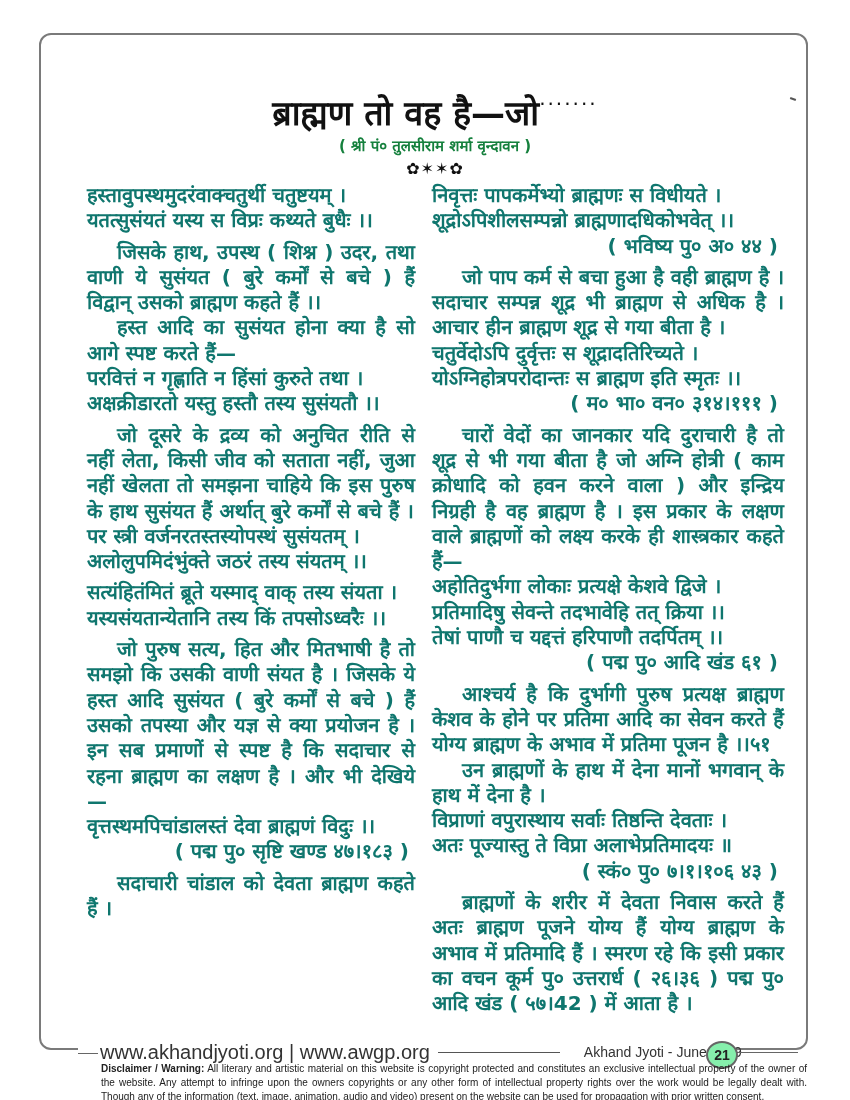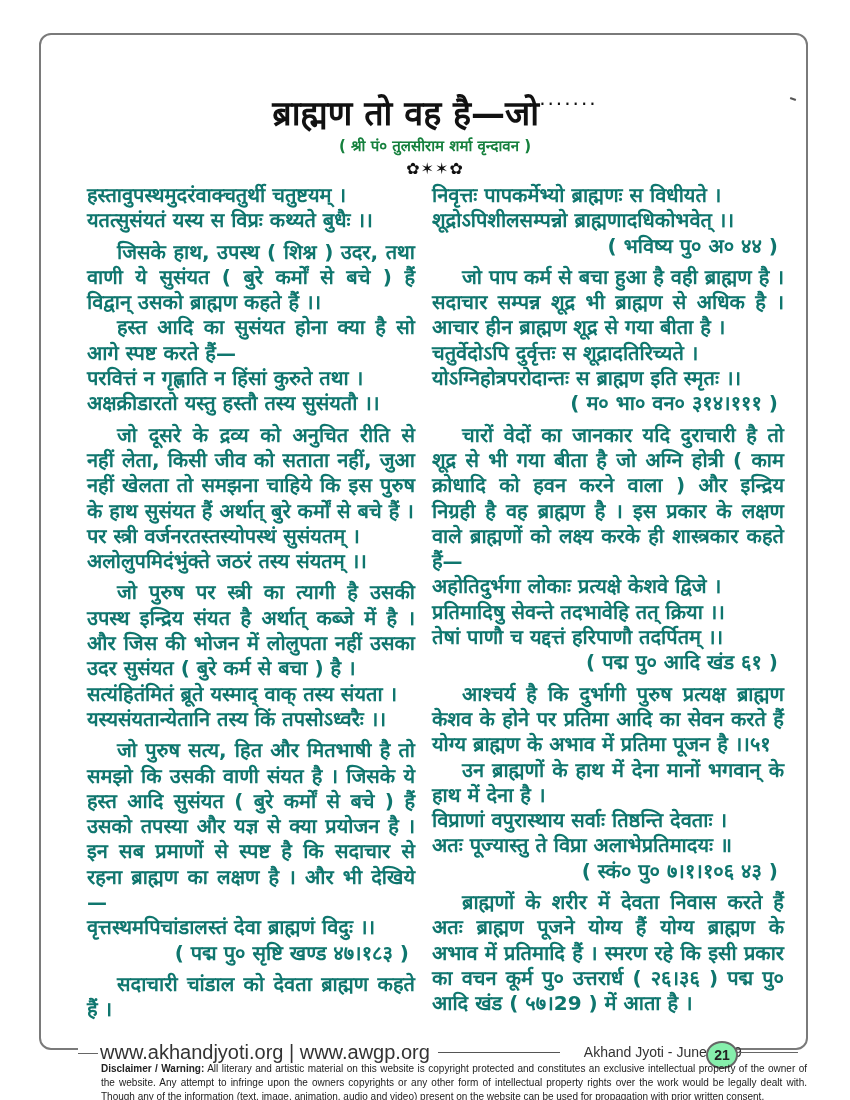--- a/index.html
+++ b/index.html
@@ -56,21 +56,20 @@
     <div class="gap"></div>
     <p class="indent">जिसके हाथ, उपस्थ ( शिश्न ) उदर, तथा वाणी ये सुसंयत ( बुरे कर्मों से बचे ) हैं विद्वान् उसको ब्राह्मण कहते हैं ।।</p>
     <p class="indent">हस्त आदि का सुसंयत होना क्या है सो आगे स्पष्ट करते हैं—</p>
     <p class="verse">परवित्तं न गृह्णाति न हिंसां कुरुते तथा ।</p>
     <p class="verse">अक्षक्रीडारतो यस्तु हस्तौ तस्य सुसंयतौ ।।</p>
     <div class="gap"></div>
     <p class="indent">जो दूसरे के द्रव्य को अनुचित रीति से नहीं लेता, किसी जीव को सताता नहीं, जुआ नहीं खेलता तो समझना चाहिये कि इस पुरुष के हाथ सुसंयत हैं अर्थात् बुरे कर्मों से बचे हैं ।</p>
     <p class="verse">पर स्त्री वर्जनरतस्तस्योपस्थं सुसंयतम् ।</p>
     <p class="verse">अलोलुपमिदंभुंक्ते जठरं तस्य संयतम् ।।</p>
     <div class="gap"></div>
-    <p class="indent">जो पुरुष पर स्त्री का त्यागी है उसकी उपस्थ इन्द्रिय संयत है अर्थात् कब्जे में है । और जिस की भोजन में लोलुपता नहीं उसका उदर सुसंयत ( बुरे कर्म से बचा ) है ।</p>
     <p class="verse">सत्यंहितंमितं ब्रूते यस्माद् वाक् तस्य संयता ।</p>
     <p class="verse">यस्यसंयतान्येतानि तस्य किं तपसोऽध्वरैः ।।</p>
     <div class="gap"></div>
     <p class="indent">जो पुरुष सत्य, हित और मितभाषी है तो समझो कि उसकी वाणी संयत है । जिसके ये हस्त आदि सुसंयत ( बुरे कर्मों से बचे ) हैं उसको तपस्या और यज्ञ से क्या प्रयोजन है । इन सब प्रमाणों से स्पष्ट है कि सदाचार से रहना ब्राह्मण का लक्षण है । और भी देखिये—</p>
     <p class="verse">वृत्तस्थमपिचांडालस्तं देवा ब्राह्मणं विदुः ।।</p>
     <p class="ref">( पद्म पु० सृष्टि खण्ड ४७।१८३ )</p>
     <div class="gap"></div>
     <p class="indent">सदाचारी चांडाल को देवता ब्राह्मण कहते हैं ।</p>
   </div>
 <div class="col right" id="col-right">
@@ -88,21 +87,21 @@
     <p class="verse">प्रतिमादिषु सेवन्ते तदभावेहि तत् क्रिया ।।</p>
     <p class="verse">तेषां पाणौ च यद्दत्तं हरिपाणौ तदर्पितम् ।।</p>
     <p class="ref">( पद्म पु० आदि खंड ६१ )</p>
     <div class="gap"></div>
     <p class="indent">आश्चर्य है कि दुर्भागी पुरुष प्रत्यक्ष ब्राह्मण केशव के होने पर प्रतिमा आदि का सेवन करते हैं योग्य ब्राह्मण के अभाव में प्रतिमा पूजन है ।।५१</p>
     <p class="indent">उन ब्राह्मणों के हाथ में देना मानों भगवान् के हाथ में देना है ।</p>
     <p class="verse">विप्राणां वपुरास्थाय सर्वाः तिष्ठन्ति देवताः ।</p>
     <p class="verse">अतः पूज्यास्तु ते विप्रा अलाभेप्रतिमादयः ॥</p>
     <p class="ref">( स्कं० पु० ७।१।१०६ ४३ )</p>
     <div class="gap"></div>
-    <p class="indent">ब्राह्मणों के शरीर में देवता निवास करते हैं अतः ब्राह्मण पूजने योग्य हैं योग्य ब्राह्मण के अभाव में प्रतिमादि हैं । स्मरण रहे कि इसी प्रकार का वचन कूर्म पु० उत्तरार्ध ( २६।३६ ) पद्म पु० आदि खंड ( ५७।29 ) में आता है ।</p>
+    <p class="indent">ब्राह्मणों के शरीर में देवता निवास करते हैं अतः ब्राह्मण पूजने योग्य हैं योग्य ब्राह्मण के अभाव में प्रतिमादि हैं । स्मरण रहे कि इसी प्रकार का वचन कूर्म पु० उत्तरार्ध ( २६।३६ ) पद्म पु० आदि खंड ( ५७।42 ) में आता है ।</p>
   </div>
 
 <div class="lline-left"></div>
 <div class="footer">
   <div class="footer-line">
     <span class="site">www.akhandjyoti.org | www.awgp.org</span>
     <span class="rule r1"></span>
     <span class="mag">Akhand Jyoti - June,1949</span>
   </div>
 </div>

